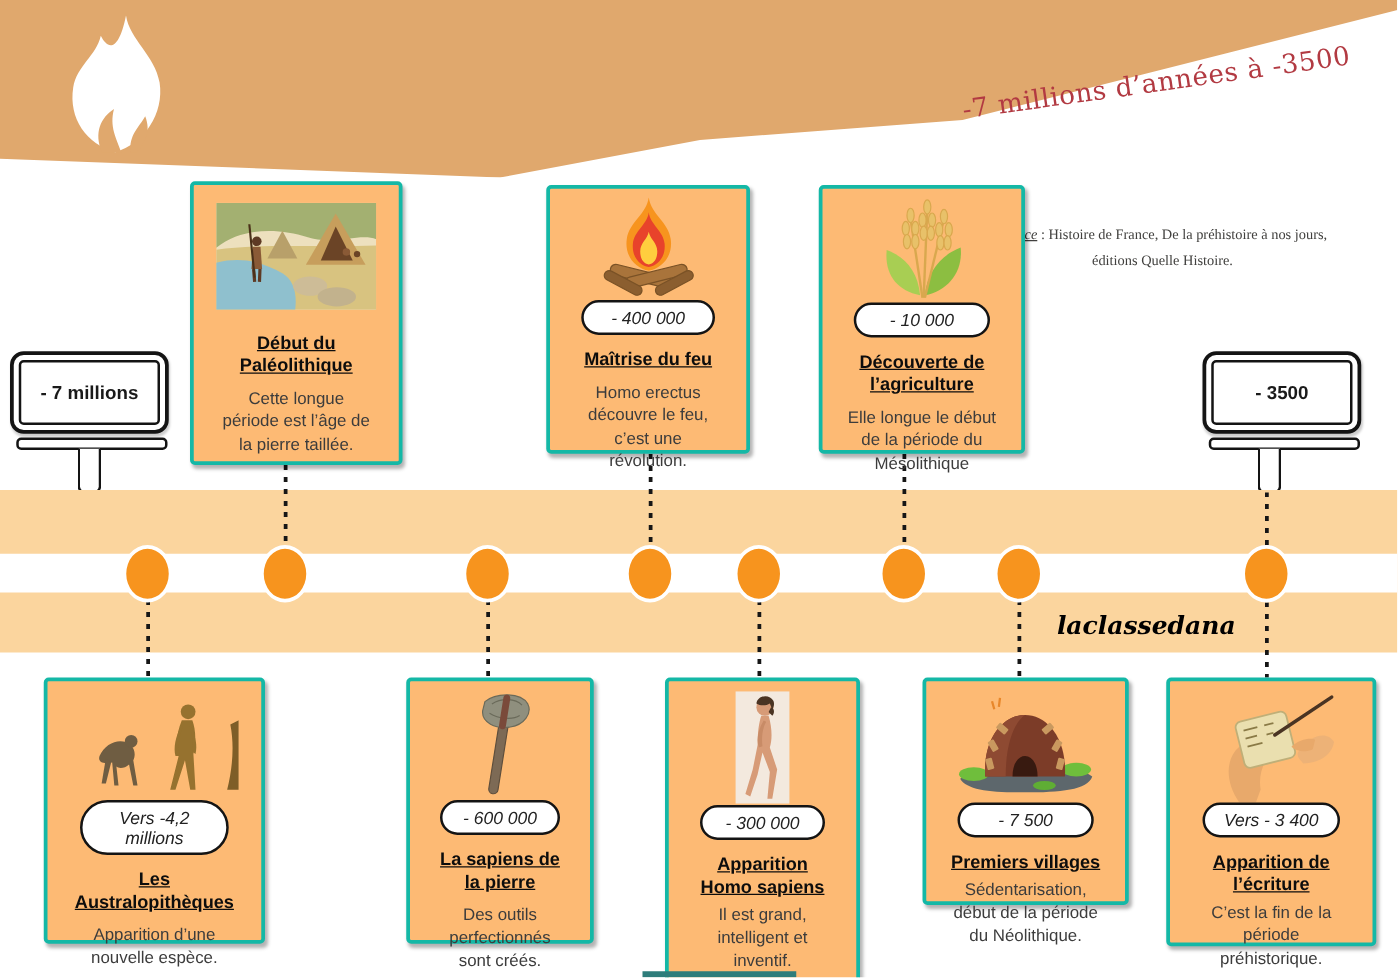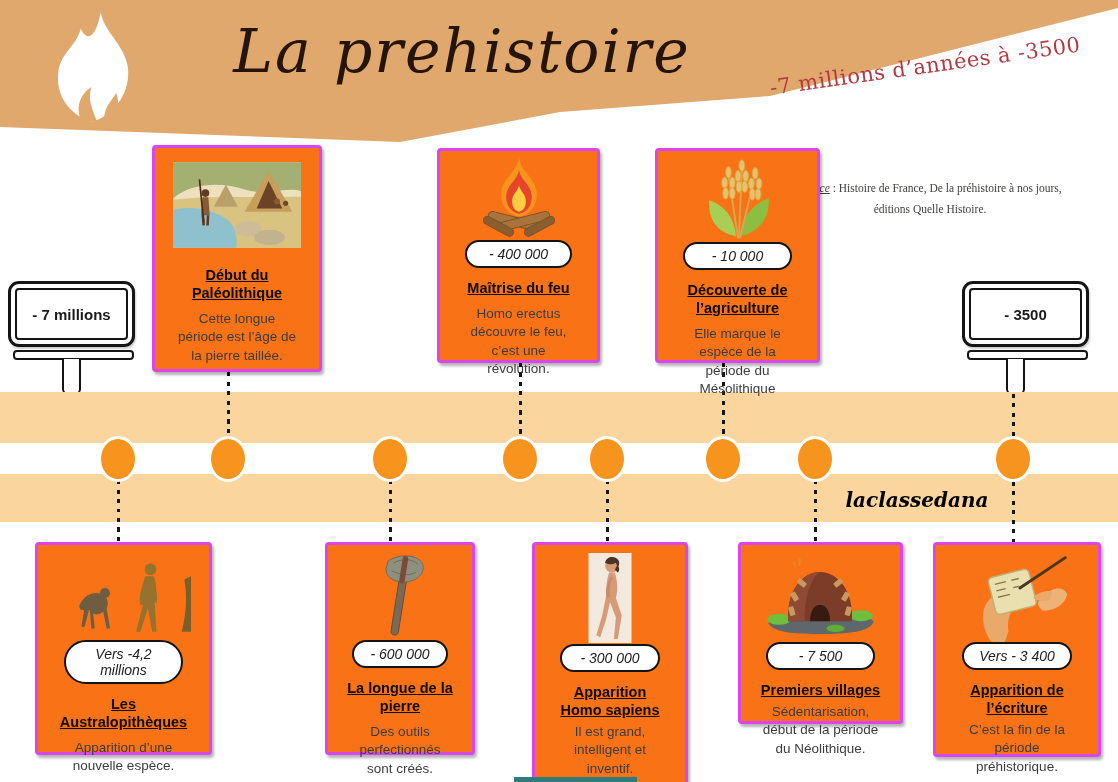--- a/index.html
+++ b/index.html
@@ -39,21 +39,21 @@
   .dot{position:absolute;top:436px;width:40px;height:46px;border-radius:50%;
        background:var(--dot-color,#F7941E);border:3px solid #fff;box-sizing:border-box;}
   .vline{position:absolute;width:3px;
          background:repeating-linear-gradient(to bottom,#161616 0 4px,transparent 4px 9.5px);}
 
   .watermark{position:absolute;left:842px;top:488px;width:150px;text-align:center;
              font-family:"DejaVu Serif",serif;font-style:italic;font-weight:600;
              font-size:20px;color:#000;}
 
   
-  .card{position:absolute;background:#f97316;border:3px solid #d946ef;border-radius:4px;
+  .card{position:absolute;background:#fdba74;border:3px solid #14b8a6;border-radius:4px;
         box-sizing:border-box;display:flex;flex-direction:column;align-items:center;
         padding:7px 18px;box-shadow:2px 3px 3px rgba(0,0,0,.3);}
   .img-wrap{display:flex;align-items:center;justify-content:center;width:100%;}
   .pill{border:2px solid #141414;border-radius:999px;background:#fff;width:88%;box-sizing:border-box;
         padding:4px 6px;text-align:center;font-style:italic;font-size:14px;color:#222;flex:none;}
   .card-title{font-weight:bold;font-size:14.5px;text-decoration:underline;text-align:center;
               margin-top:11px;line-height:1.25;color:#0d0d0d;}
   .card-text{font-size:13.5px;color:#3c3c3c;text-align:center;margin-top:8px;line-height:1.35;padding:0 2px;}
 
   .teal-strip{position:absolute;left:514px;top:777px;width:123px;height:5px;background:#2E7D7B;}
@@ -62,21 +62,20 @@
 <body>
 
 <div class="page">
 
   <div class="banner"></div>
   <svg class="flame" viewBox="0 0 100 116">
     <path fill="#ffffff" d="M55 0 C58 20 79 33 83 56 C87 82 70 107 46 114 C22 107 7 86 11 60 C14 42 30 34 34 17 C40 29 49 30 55 0 Z"></path>
     <path fill="var(--banner-color,#E0A86D)" d="M35 114 C28 98 34 85 45 78 C41 93 47 102 51 114 Z"></path>
     <path fill="var(--banner-color,#E0A86D)" d="M59 114 C57 100 66 93 71 84 C76 97 71 106 64 114 Z"></path>
   </svg>
-  <div class="title">La prehistoire</div>
   <div class="period">-7 millions d’années à -3500</div>
 
   <div class="source"><span class="src-label">Source</span><span> : Histoire de France, De la préhistoire à nos jours, éditions Quelle Histoire.</span></div>
 
   <div class="sign-board" style="left:8px;top:281px;">
     <div class="sign-inner">- 7 millions</div>
   </div>
   <div class="sign-tray" style="left:13px;top:350px;"></div>
   <div class="sign-post" style="left:62px;top:359px;"></div>
 
@@ -177,21 +176,21 @@
           <ellipse cx="58" cy="16" rx="3" ry="6"></ellipse>
             <ellipse cx="54" cy="27" rx="3" ry="6"></ellipse>
             <ellipse cx="62" cy="27" rx="3" ry="6"></ellipse>
             <ellipse cx="55" cy="38" rx="3" ry="6"></ellipse>
             <ellipse cx="61" cy="38" rx="3" ry="6"></ellipse>
         </g>
       </svg>
     </div>
     <div class="pill">- 10 000</div>
     <div class="card-title">Découverte de l’agriculture</div>
-    <div class="card-text">Elle marque le espèce de la période du Mésolithique</div>
+    <div class="card-text">Elle longue le début de la période du Mésolithique</div>
   </div>
 
   <div class="card" style="left:35px;top:542px;width:177px;height:213px;">
     <div class="img-wrap" style="height:90px;">
       <svg width="160" height="88" viewBox="0 0 160 95">
         <path d="M28 58 C34 44 50 40 58 48 C62 52 62 58 60 62 L64 86 L60 86 L56 66 C52 70 46 70 44 68 L46 86 L42 86 L40 64 C32 66 26 64 28 58 Z" fill="#6F5D42"></path>
         <circle cx="58" cy="44" r="6" fill="#6F5D42"></circle>
         <path d="M34 60 L30 84 L34 84 L39 64 Z" fill="#6F5D42"></path>
         <circle cx="112" cy="16" r="7" fill="#96722F"></circle>
         <path d="M106 24 C101 36 100 48 103 58 L95 90 L100 90 L109 62 L114 90 L119 90 L117 56 C120 44 119 32 116 24 Z" fill="#96722F"></path>
@@ -208,21 +207,21 @@
   <div class="card" style="left:325px;top:542px;width:150px;height:213px;">
     <div class="img-wrap" style="height:90px;">
       <svg width="70" height="88" viewBox="0 0 70 95">
         <rect x="30" y="22" width="8" height="68" rx="4" transform="rotate(9 34 56)" fill="#7D6A55" stroke="#5E4E3C" stroke-width="1"></rect>
         <path d="M22 10 C32 2 53 2 59 12 C63 20 56 30 44 32 C31 34 19 28 20 18 Z" fill="#8F8F7E" stroke="#6A6A5A" stroke-width="1"></path>
         <path d="M28 12 C36 7 48 7 54 13 M26 20 C34 25 46 26 52 22" stroke="#6A6A5A" stroke-width="1" fill="none"></path>
         <rect x="36" y="4" width="6" height="30" rx="3" transform="rotate(9 39 19)" fill="#7A4A3A"></rect>
       </svg>
     </div>
     <div class="pill">- 600 000</div>
-    <div class="card-title">La longue de la pierre</div>
+    <div class="card-title">La sapiens de la pierre</div>
     <div class="card-text">Des outils perfectionnés sont créés.</div>
   </div>
 
   <div class="card" style="left:532px;top:542px;width:156px;height:271px;">
     <div class="img-wrap" style="height:92px;">
       <svg width="56" height="90" viewBox="0 0 56 92">
         <rect x="6" y="0" width="44" height="92" fill="#F3E9DE"></rect>
         <circle cx="30" cy="13" r="7" fill="#D79B77"></circle>
         <path d="M23 10 C24 3 34 2 37 8 C38 11 37 13 36 15 L34 10 C31 12 26 12 23 10 Z" fill="#4A3423"></path>
         <path d="M35 13 C38 14 38 18 36 20 L33 17 Z" fill="#4A3423"></path>

